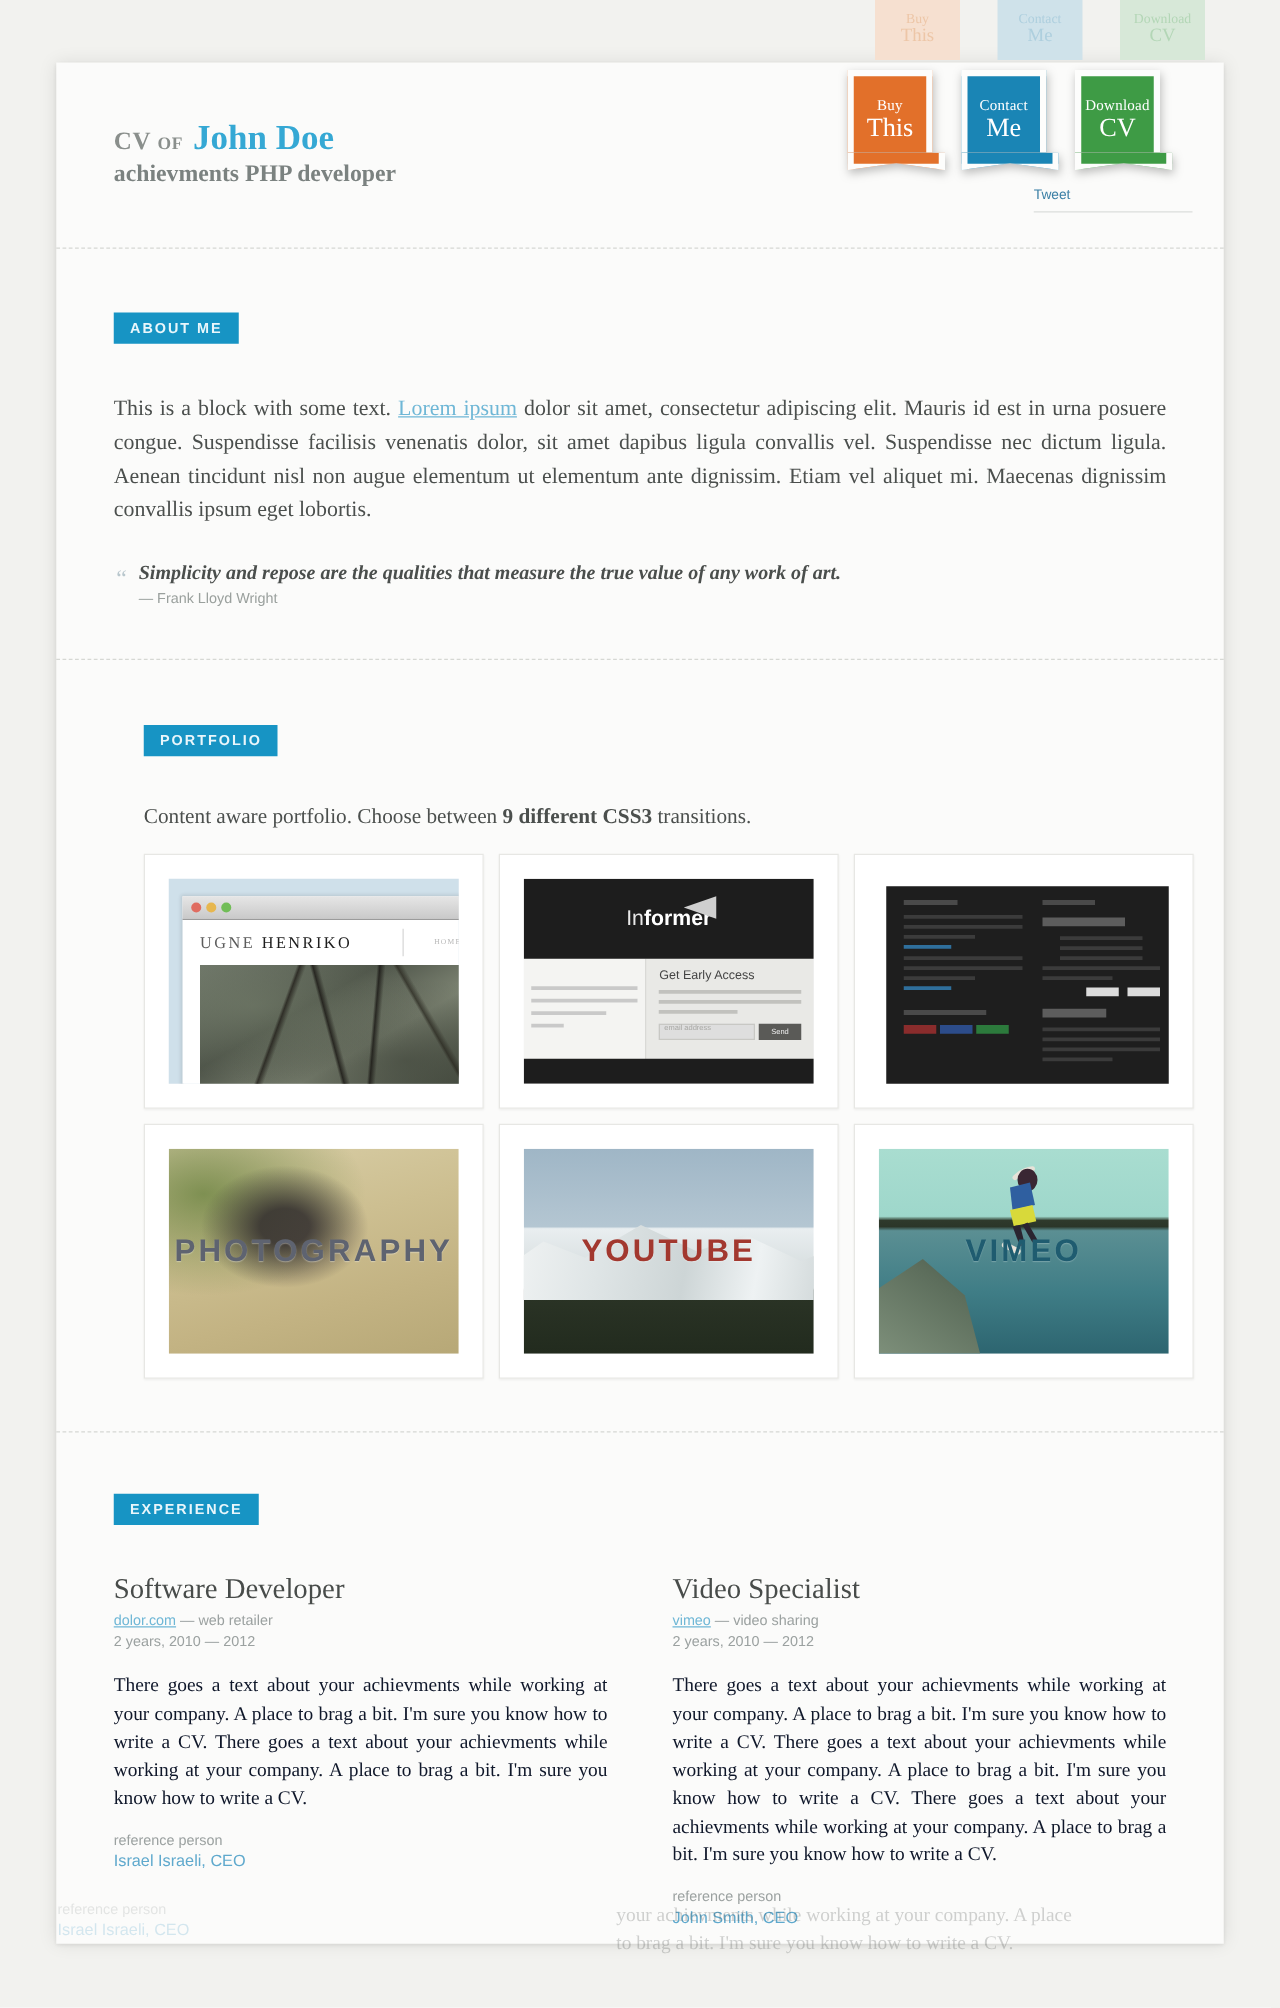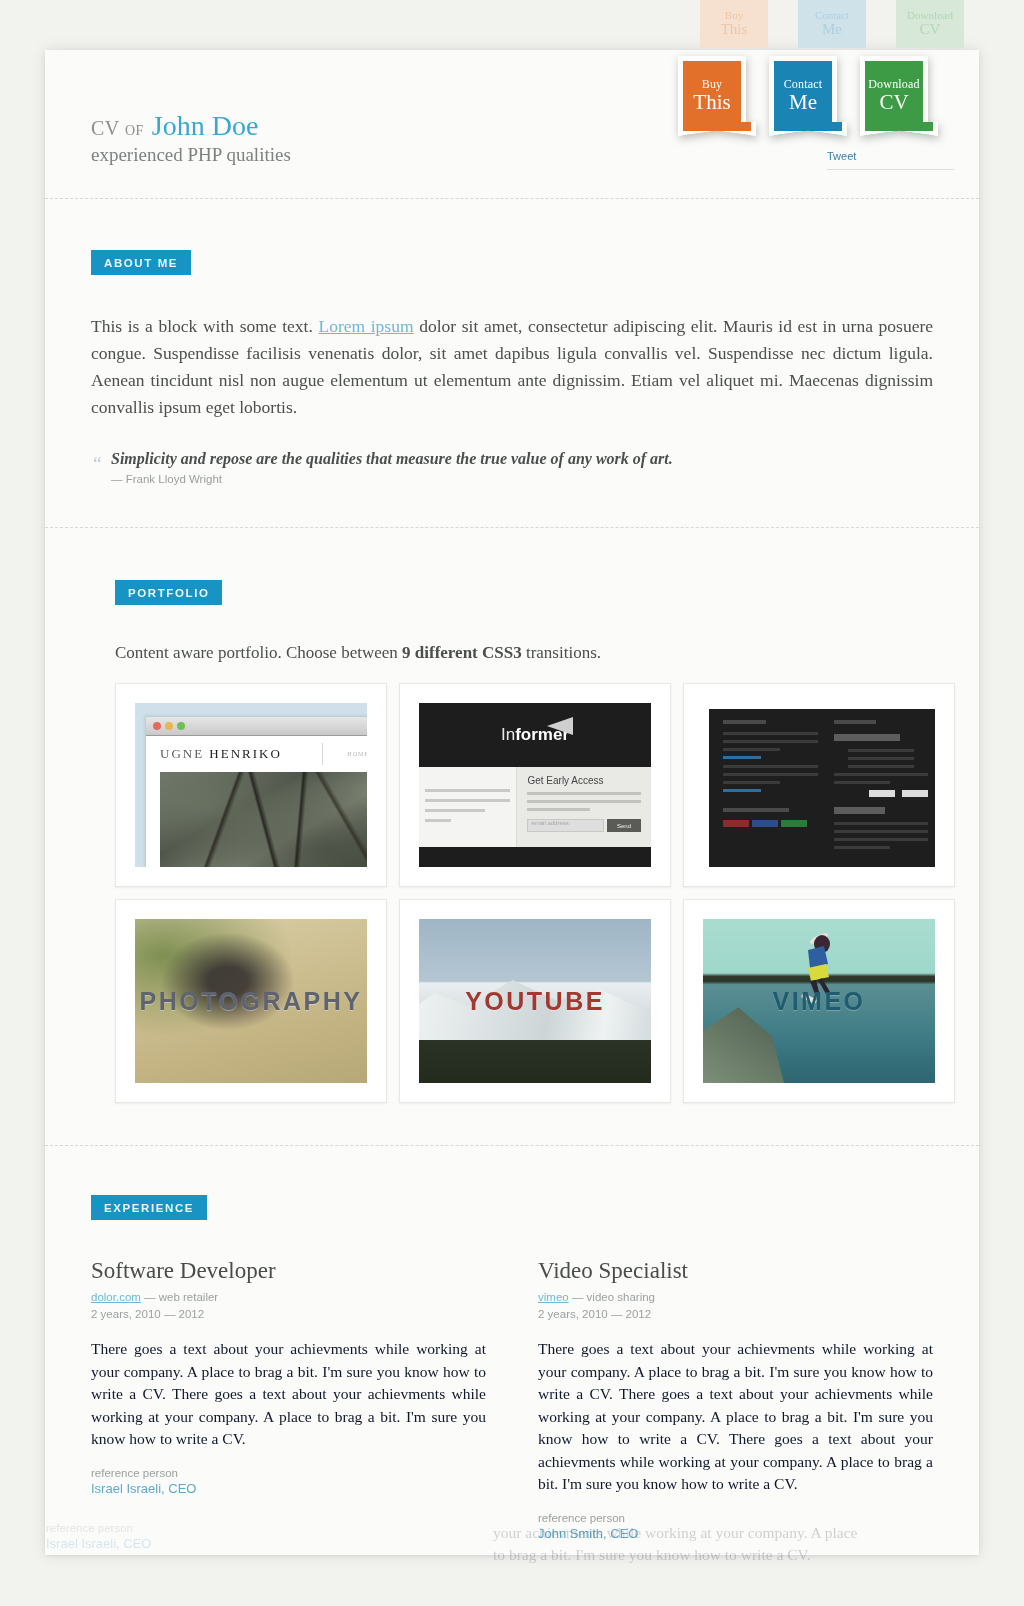--- a/index.html
+++ b/index.html
@@ -75,21 +75,21 @@
     position:absolute; inset:0;
     border-left:5px solid #fdfdfc;
     border-right:5px solid #fdfdfc;
     border-bottom:5px solid #fdfdfc;
   }
   .tail.orange { background:#e2702a; }
   .tail.blue   { background:#1a85b5; }
   .tail.green  { background:#3e9b45; }
 
   
-  #header { position:absolute; left:46px; top:60px; }
+  #header { position:absolute; left:46px; top:45px;font-weight:bold; }
   #cv-of {
     font-size:20px; color:#8a8f8c;
     font-variant:small-caps; letter-spacing:.5px;
   }
   #cv-name {
     font-size:28px; color:#35a8d4; margin-left:8px;
   }
   #tagline {
     font-size:19px; color:#7b8280; margin-top:2px;
   }
@@ -322,21 +322,21 @@
     <div class="l2">CV</div>
   </div>
 </div>
 
 <div id="sheet">
 
   <div id="header">
     <div>
       <span id="cv-of">CV of</span><span id="cv-name">John Doe</span>
     </div>
-    <div id="tagline">experienced PHP qualities</div>
+    <div id="tagline">achievments PHP developer</div>
   </div>
 
   <div id="tweet">Tweet</div>
 
   <div class="divider" style="top:148px;"></div>
 
   <div id="about">
     <div class="tag">ABOUT ME</div>
     <div id="about-body"><span>This is a block with some text. </span><a class="lnk" href="#">Lorem ipsum</a><span> dolor sit amet, consectetur adipiscing elit. Mauris id est in urna posuere congue. Suspendisse facilisis venenatis dolor, sit amet dapibus ligula convallis vel. Suspendisse nec dictum ligula. Aenean tincidunt nisl non augue elementum ut elementum ante dignissim. Etiam vel aliquet mi. Maecenas dignissim convallis ipsum eget lobortis.</span></div>
 

